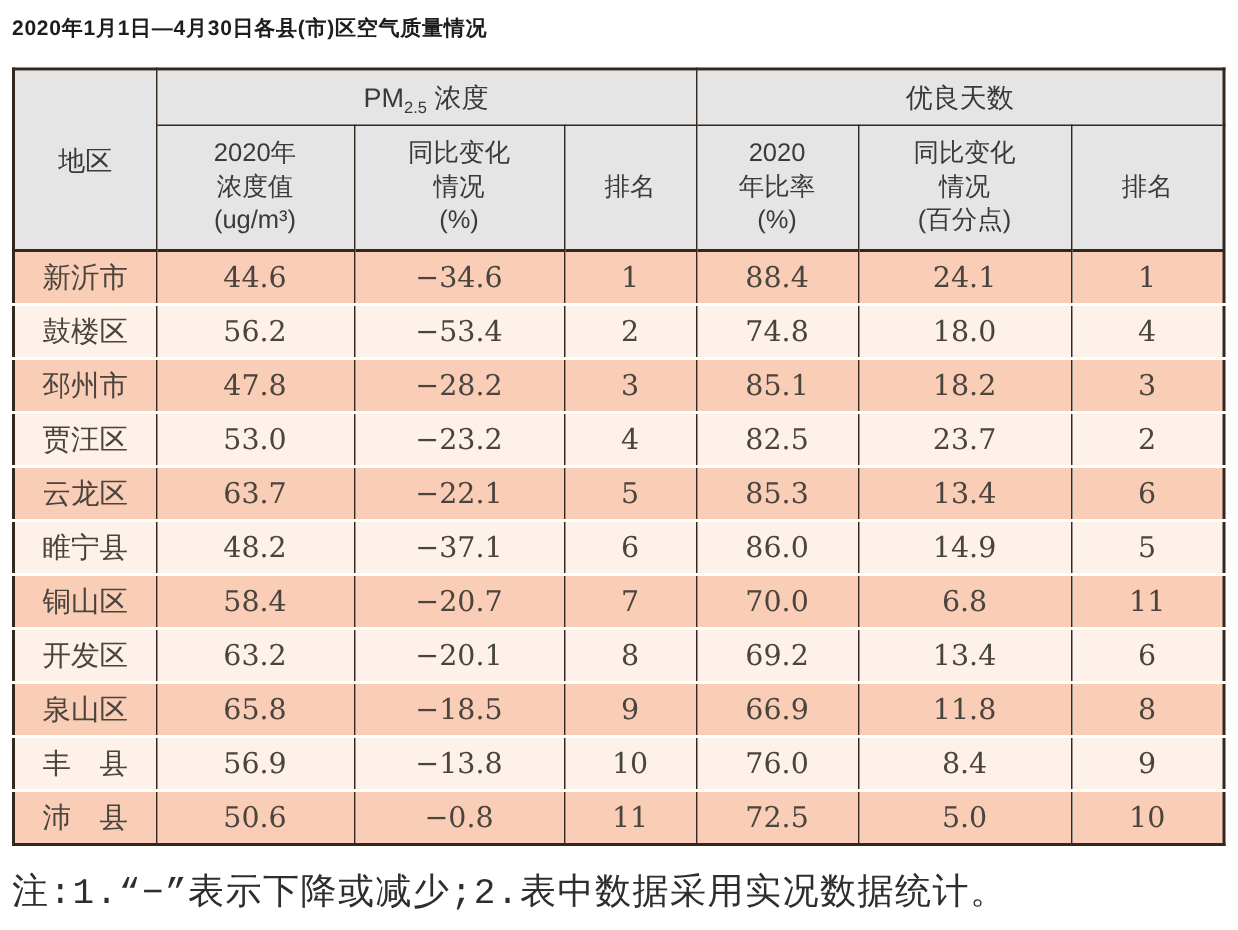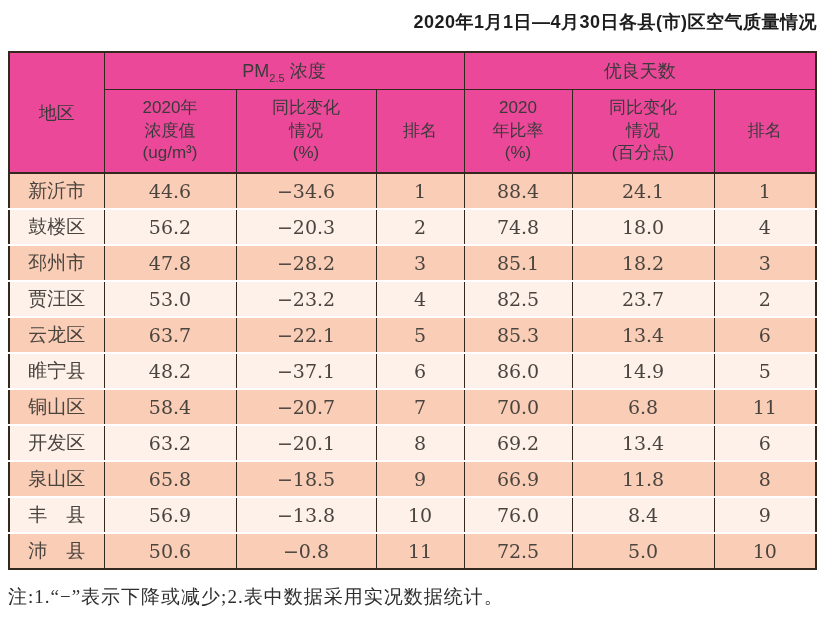--- a/index.html
+++ b/index.html
@@ -12,41 +12,40 @@
     height: 620px;
     overflow: hidden;
     font-family: "Liberation Sans", sans-serif;
   }
   .page {
     padding: 8px 8px 0 8px;
     box-sizing: border-box;
   }
   .title {
     margin: 2px 0 17px 0;
-    font-size: 18px;
+    font-size: 14px;
     font-weight: 600;
     color: #1d1d1d;
     letter-spacing: 0.5px;
     font-family: "Liberation Sans", sans-serif;
-    text-align: right;
   }
   table.aq-table {
     border-collapse: collapse;
     table-layout: fixed;
     width: 809px;
     border: 2px solid #32281e;
   }
   th, td {
     text-align: center;
     vertical-align: middle;
     padding: 0;
     overflow: hidden;
   }
   th {
-    background: #ec4899;
+    background: #e5e5e5;
     font-weight: normal;
     font-size: 17px;
     color: #3a3a3a;
     border-left: 1px solid #32281e;
     border-right: 1px solid #32281e;
   }
   tr.group-row th {
     height: 36px;
     font-size: 18px;
   }
@@ -73,22 +72,22 @@
     font-size: 19px;
     color: #4a443f;
     border-left: 1px solid #32281e;
     border-right: 1px solid #32281e;
   }
   tbody tr:nth-child(odd)  { background: #f9cdb6; }
   tbody tr:nth-child(even) { background: #fdf1ea; }
   tbody tr + tr td { border-top: 2px solid #ffffff; }
   .note {
     margin: 14px 0 0 0;
-    font-family: Liberation Serif, serif;
-    font-size: 19px;
+    font-family: Liberation Mono, monospace;
+    font-size: 24px;
     color: #2e2e2e;
     letter-spacing: 1px;
   }
 </style>
 </head>
 <body>
 
 <div class="page">
   <h1 class="title">2020年1月1日—4月30日各县(市)区空气质量情况</h1>
 
@@ -131,21 +130,21 @@
           <td>44.6</td>
           <td>−34.6</td>
           <td>1</td>
           <td>88.4</td>
           <td>24.1</td>
           <td>1</td>
         </tr>
         <tr>
           <td class="region">鼓楼区</td>
           <td>56.2</td>
-          <td>−20.3</td>
+          <td>−53.4</td>
           <td>2</td>
           <td>74.8</td>
           <td>18.0</td>
           <td>4</td>
         </tr>
         <tr>
           <td class="region">邳州市</td>
           <td>47.8</td>
           <td>−28.2</td>
           <td>3</td>

